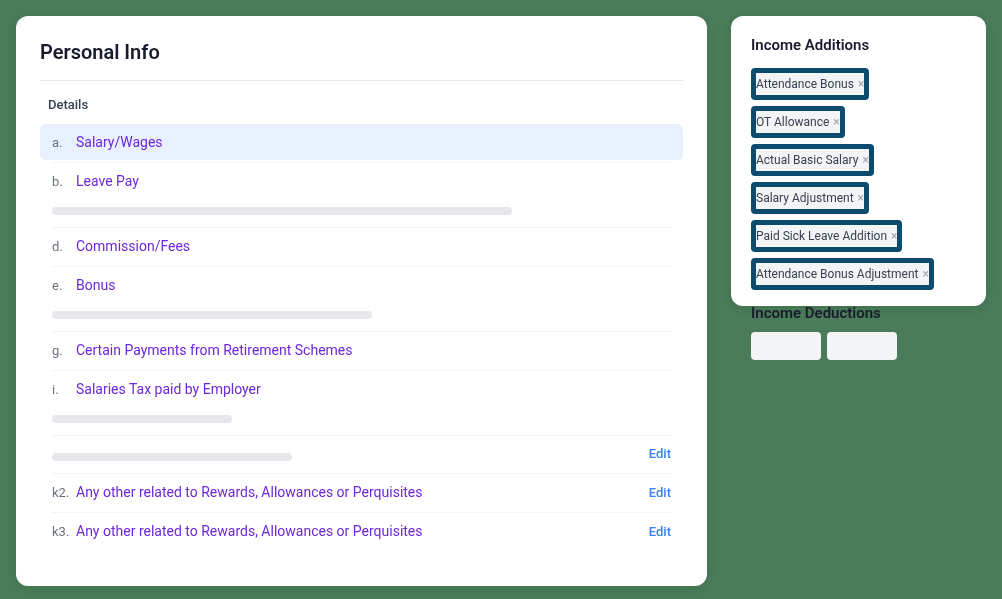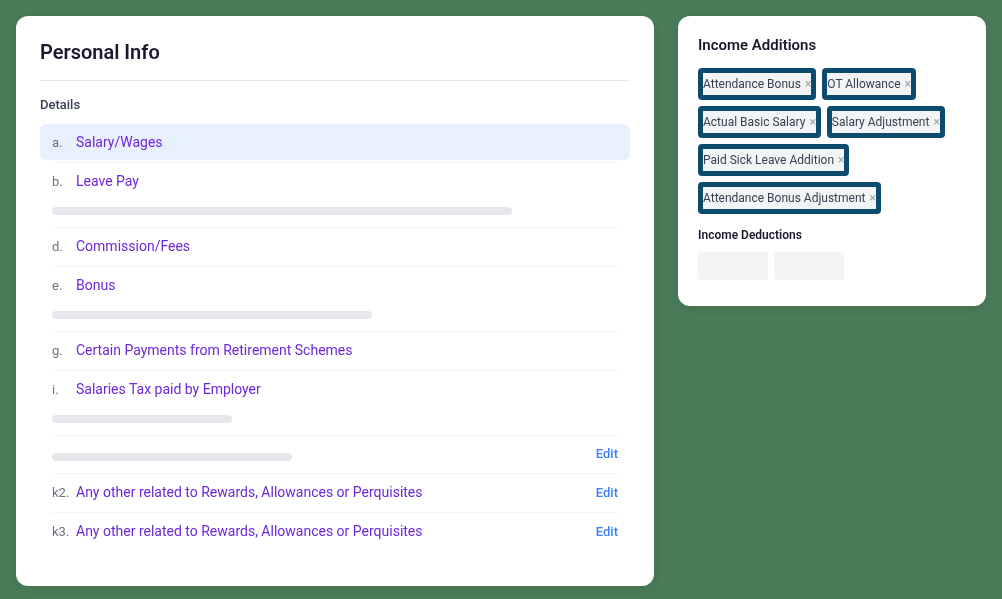--- a/index.html
+++ b/index.html
@@ -39,20 +39,21 @@
     .divider {
       height: 1px;
       background: #e5e7eb;
       margin-bottom: 16px;
     }
     .section-label {
       font-size: 13px;
       font-weight: 500;
       color: #374151;
       margin-bottom: 12px;
+      margin-left: 8px;
     }
     .list-item {
       display: flex;
       align-items: center;
       padding: 10px 12px;
       border-radius: 6px;
       margin-bottom: 2px;
     }
     .list-item.highlighted {
       background: #e8f0fe;
@@ -97,21 +98,21 @@
     .item-divider {
       height: 1px;
       background: #f3f4f6;
       margin: 0 12px;
     }
 
     .income-panel {
       background: #fff;
       border-radius: 12px;
       padding: 20px;
-      width: 308px;
+      width: 255px;
       height: 290px;
       box-shadow: 0 2px 12px rgba(0,0,0,0.1);
       flex-shrink: 0;
     }
     .income-panel-title {
       font-size: 15px;
       font-weight: 600;
       color: #1a1a2e;
       margin-bottom: 14px;
     }
@@ -132,21 +133,21 @@
       font-size: 12px;
       color: #374151;
     }
     .tag-close {
       color: #9ca3af;
       cursor: pointer;
       font-size: 12px;
       line-height: 1;
     }
     .income-deductions-title {
-      font-size: 12px;
+      font-size: 15px;
       font-weight: 600;
       color: #1a1a2e;
       margin-bottom: 10px;
     }
     .deduction-tags {
       display: flex;
       gap: 6px;
     }
     .deduction-placeholder {
       height: 28px;

